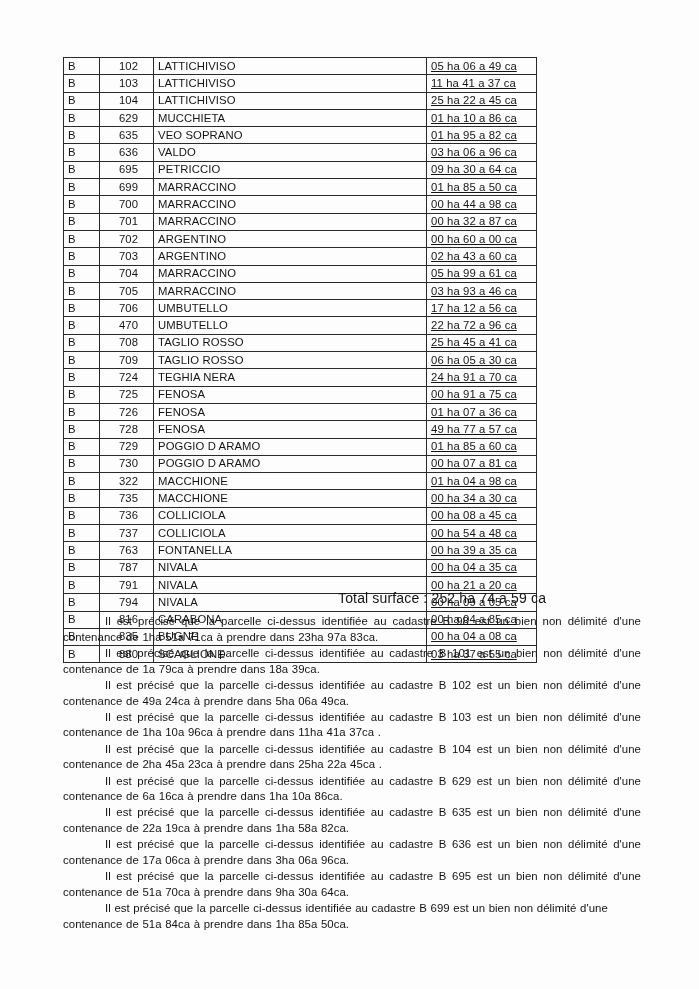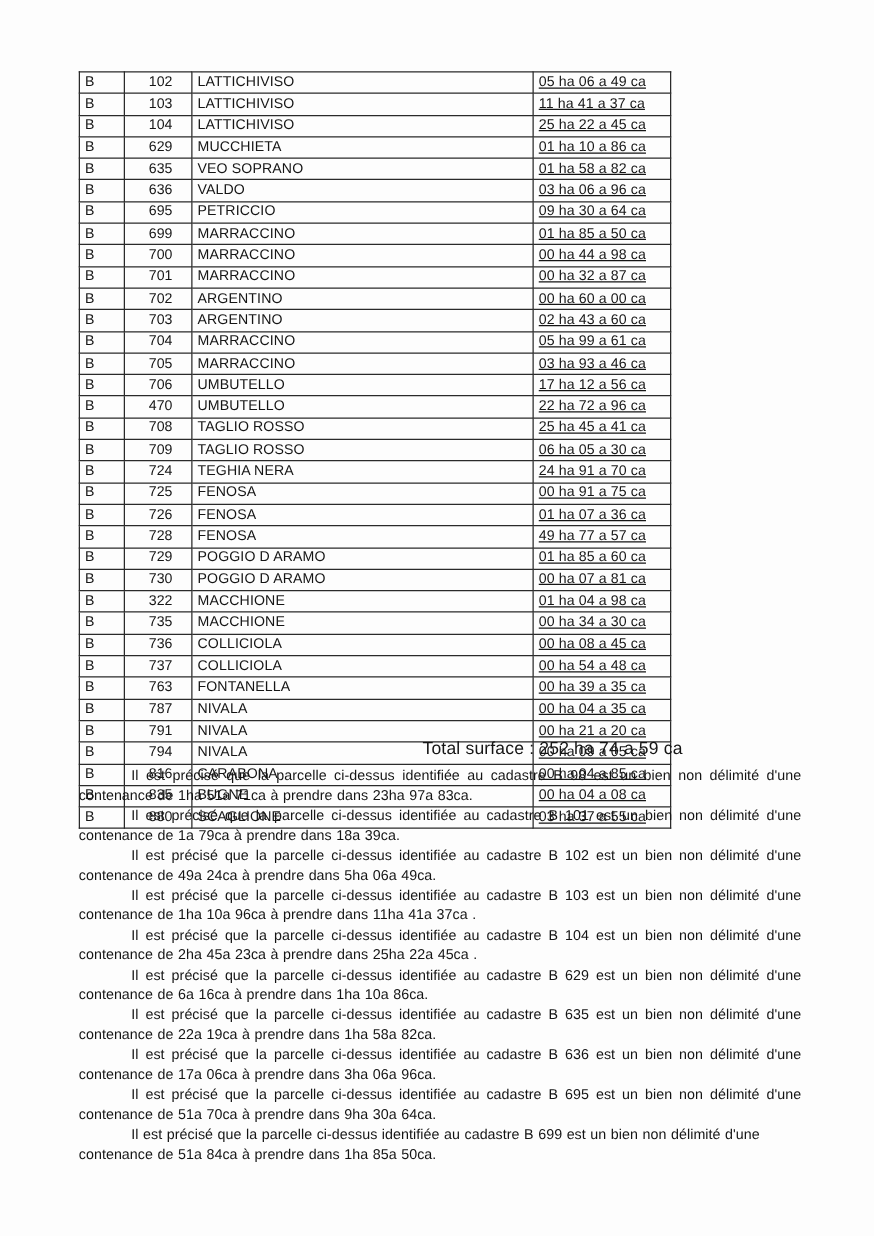--- a/index.html
+++ b/index.html
@@ -116,21 +116,21 @@
           <tr>
             <td class="col-section">B</td>
             <td class="col-number">629</td>
             <td class="col-name">MUCCHIETA</td>
             <td class="col-surface">01 ha 10 a 86 ca</td>
           </tr>
           <tr>
             <td class="col-section">B</td>
             <td class="col-number">635</td>
             <td class="col-name">VEO SOPRANO</td>
-            <td class="col-surface">01 ha 58 a 82 ca</td>
+            <td class="col-surface">01 ha 95 a 82 ca</td>
           </tr>
           <tr>
             <td class="col-section">B</td>
             <td class="col-number">636</td>
             <td class="col-name">VALDO</td>
             <td class="col-surface">03 ha 06 a 96 ca</td>
           </tr>
           <tr>
             <td class="col-section">B</td>
             <td class="col-number">695</td>

